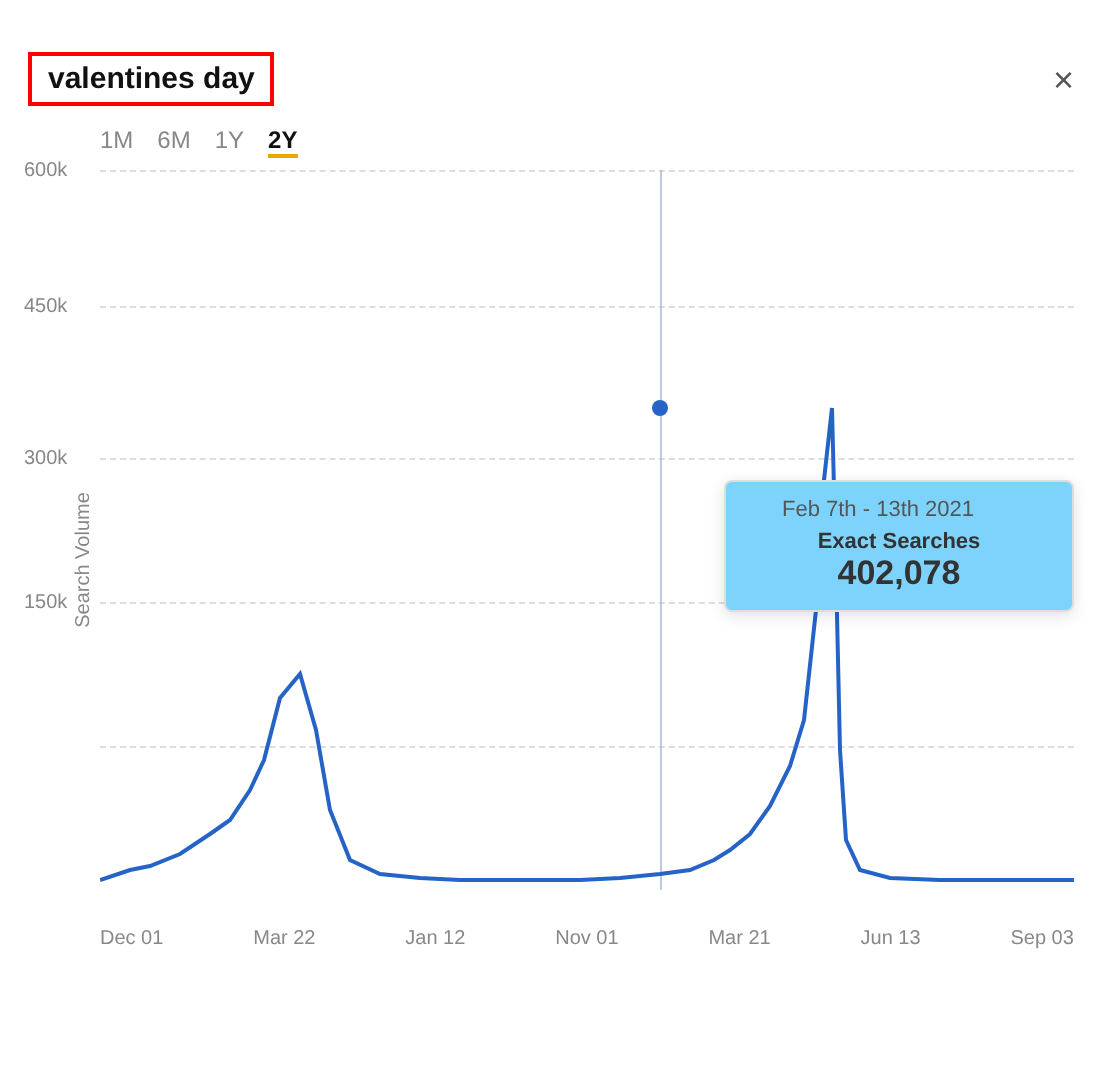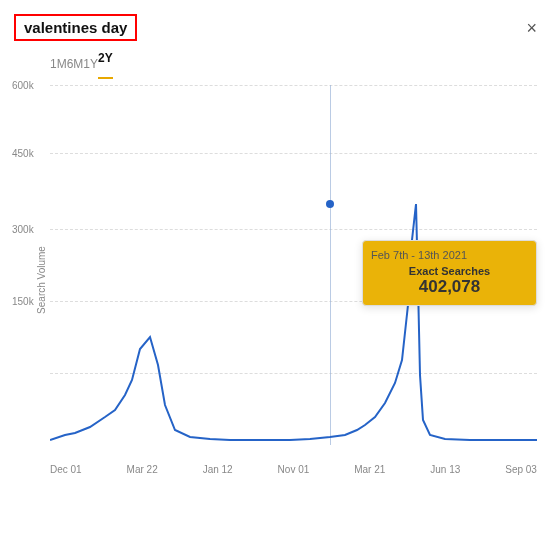--- a/index.html
+++ b/index.html
@@ -16,20 +16,21 @@
       height: 541px;
       background: #fff;
       position: relative;
       padding: 0;
     }
     .header {
       display: flex;
       align-items: center;
       justify-content: space-between;
       padding: 14px 18px 8px 14px;
+      margin-top: 12px;
     }
     .title-box {
       border: 2px solid red;
       padding: 3px 8px;
       font-weight: bold;
       font-size: 15px;
       color: #111;
     }
     .close-btn {
       font-size: 18px;
@@ -45,35 +46,36 @@
       justify-content: space-between;
       padding: 0 18px 6px 50px;
     }
     .chart-title {
       font-size: 13px;
       color: #333;
       font-weight: 500;
     }
     .time-filters {
       display: flex;
+      gap: 12px;
       align-items: center;
     }
     .time-btn {
       font-size: 12px;
       color: #888;
       cursor: pointer;
       background: none;
       border: none;
       padding: 2px 0;
     }
     .time-btn.active {
       color: #111;
       font-weight: bold;
       border-bottom: 2px solid #e8a800;
-      padding-bottom: 12px;
+      padding-bottom: 0;
     }
     .chart-area {
       position: relative;
       margin: 0 18px 0 50px;
       height: 390px;
     }
     .y-axis-label {
       position: absolute;
       left: -42px;
       top: 50%;
@@ -121,24 +123,24 @@
       text-align: center;
     }
     svg.chart-svg {
       position: absolute;
       left: 0; top: 0;
       width: 100%;
       height: calc(100% - 30px);
     }
     .tooltip {
       position: absolute;
-      background: #eab308;
+      background: #7dd3fc;
       border: 1px solid #ddd;
       border-radius: 4px;
-      padding: 8px 8px;
+      padding: 8px 28px;
       font-size: 11.5px;
       color: #333;
       pointer-events: none;
       box-shadow: 0 2px 8px rgba(0,0,0,0.12);
       right: 0;
       top: 155px;
       width: 175px;
     }
     .tooltip-date {
       font-size: 11px;

